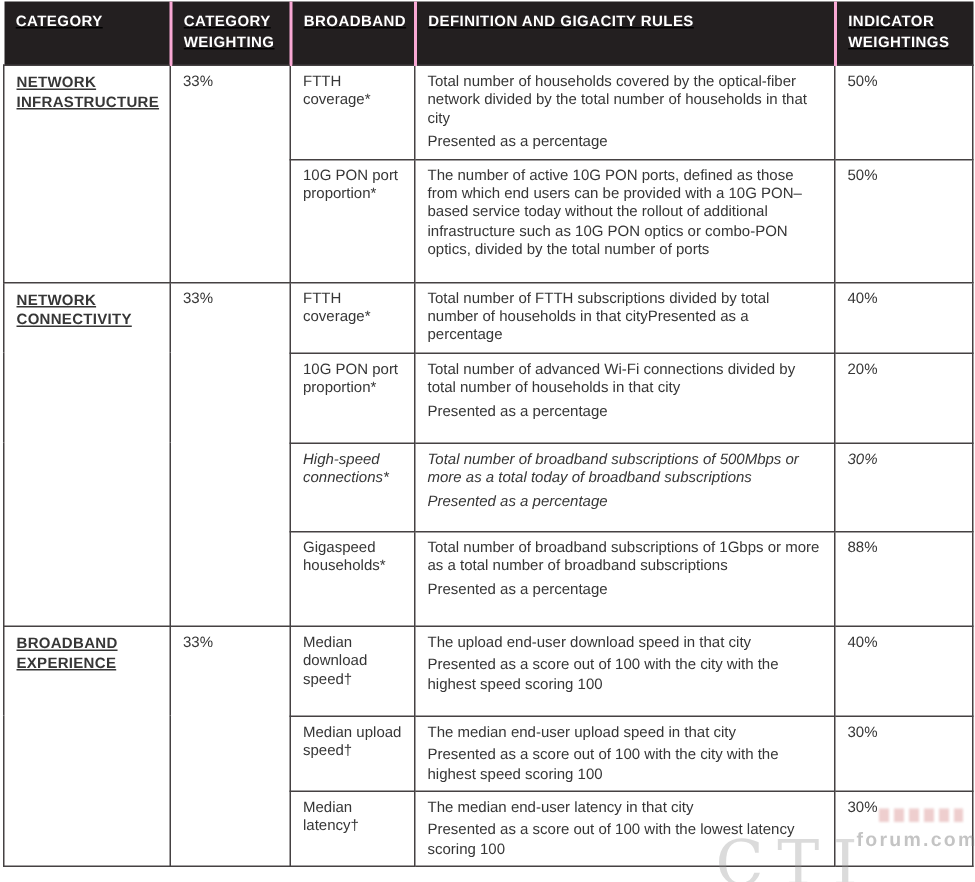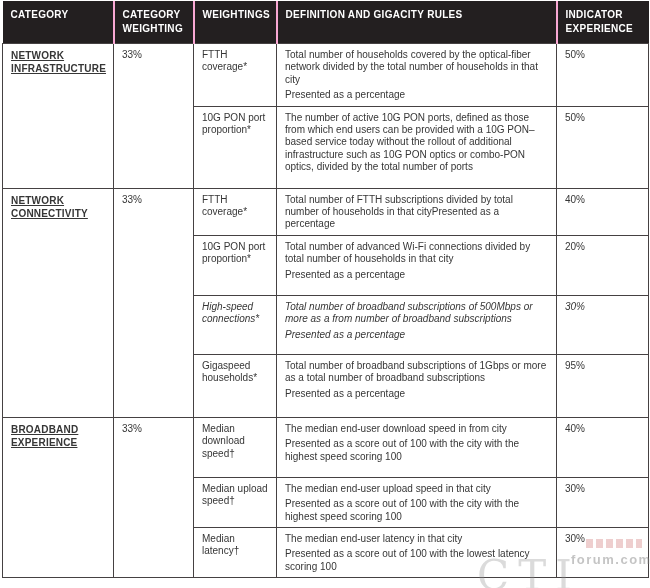--- a/index.html
+++ b/index.html
@@ -42,21 +42,21 @@
     font-size: 10px;
     font-weight: 700;
     letter-spacing: 0.3px;
     text-align: left;
     vertical-align: top;
     padding: 7px 6px 7px 8px;
     line-height: 1.4;
     border-left: 2px solid #f9a8d4;
   }
   th:first-child { border-left: none; }
-  thead tr { height: 38px; }
+  thead tr { height: 38px; text-decoration: underline; }
   td {
     border: 1px solid var(--border);
     vertical-align: top;
     padding: 5px 8px 4px 8px;
     font-size: 10px;
     line-height: 12.4px;
     color: var(--body-text);
   }
   td.cat { font-weight: 700; letter-spacing: 0.2px; line-height: 13px; text-decoration: underline; }
   .para:empty { display: none; }
@@ -108,23 +108,23 @@
       <col class="c1">
         <col class="c2">
         <col class="c3">
         <col class="c4">
         <col class="c5">
     </colgroup>
     <thead>
       <tr>
         <th>CATEGORY</th>
         <th>CATEGORY WEIGHTING</th>
-        <th>WEIGHTINGS</th>
+        <th>BROADBAND</th>
         <th>DEFINITION AND GIGACITY RULES</th>
-        <th>INDICATOR EXPERIENCE</th>
+        <th>INDICATOR WEIGHTINGS</th>
       </tr>
     </thead>
     <tbody>
 
       <tr>
         <td class="cat" rowspan="2">NETWORK INFRASTRUCTURE</td>
         <td class="cw" rowspan="2">33%</td>
         <td class="ind">FTTH coverage*</td>
         <td class="def">
           <div class="para">Total number of households covered by the optical-fiber network divided by the total number of households in that city</div>
@@ -155,40 +155,40 @@
         <td class="ind">10G PON port proportion*</td>
         <td class="def">
           <div class="para">Total number of advanced Wi-Fi connections divided by total number of households in that city</div>
           <div class="para">Presented as a percentage</div>
         </td>
         <td class="iw">20%</td>
       </tr>
       <tr>
         <td class="ind">High-speed connections*</td>
         <td class="def">
-          <div class="para">Total number of broadband subscriptions of 500Mbps or more as a from number of broadband subscriptions</div>
+          <div class="para">Total number of broadband subscriptions of 500Mbps or more as a total today of broadband subscriptions</div>
           <div class="para">Presented as a percentage</div>
         </td>
         <td class="iw">30%</td>
       </tr>
       <tr>
         <td class="ind">Gigaspeed households*</td>
         <td class="def">
           <div class="para">Total number of broadband subscriptions of 1Gbps or more as a total number of broadband subscriptions</div>
           <div class="para">Presented as a percentage</div>
         </td>
-        <td class="iw">95%</td>
+        <td class="iw">88%</td>
       </tr>
 
       <tr>
         <td class="cat" rowspan="3">BROADBAND EXPERIENCE</td>
         <td class="cw" rowspan="3">33%</td>
         <td class="ind">Median download speed†</td>
         <td class="def">
-          <div class="para">The median end-user download speed in from city</div>
+          <div class="para">The upload end-user download speed in that city</div>
           <div class="para">Presented as a score out of 100 with the city with the highest speed scoring 100</div>
         </td>
         <td class="iw">40%</td>
       </tr>
       <tr>
         <td class="ind">Median upload speed†</td>
         <td class="def">
           <div class="para">The median end-user upload speed in that city</div>
           <div class="para">Presented as a score out of 100 with the city with the highest speed scoring 100</div>
         </td>

